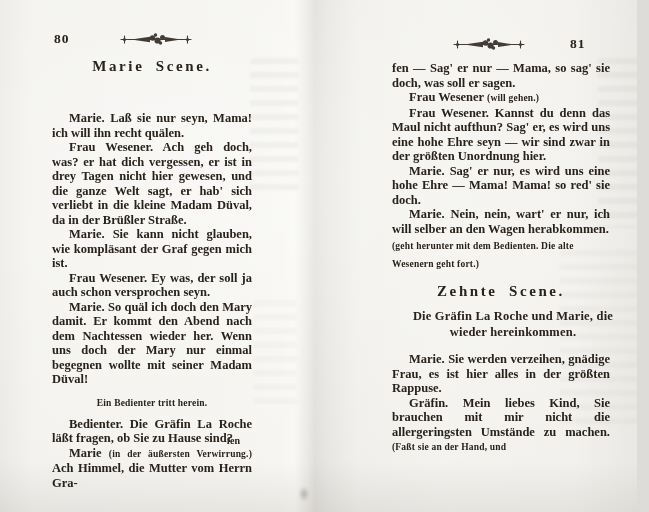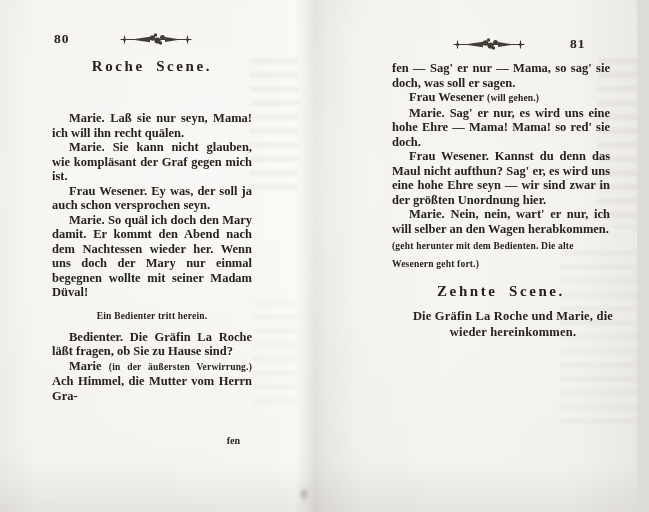--- a/index.html
+++ b/index.html
@@ -93,25 +93,26 @@
         <circle cx="38.5" cy="9.5" r="3.1" stroke="none"></circle>
         <circle cx="43.5" cy="6.5" r="2.5" stroke="none"></circle>
         <circle cx="36.5" cy="4" r="1.7" stroke="none"></circle>
         <circle cx="41.5" cy="12" r="1.7" stroke="none"></circle>
         <path d="M62 8.5 L46 6 46 11 Z" stroke="none"></path>
         <path d="M64 8.5 h8 M68.5 5 v7" fill="none"></path>
         <circle cx="68.5" cy="8.5" r="1.6" stroke="none"></circle>
       </g>
     </svg>
 
-    <div class="scene-heading" style="left:52px;top:58px;">Roche Scene.</div>
+    <div class="scene-heading" style="left:52px;top:58px;">Marie Scene.</div>
 
 
     <div class="body-col" style="left:52px;top:111px;width:200px;">
       <p>Marie. Laß sie nur seyn, Mama! ich will ihn recht quälen.</p>
+      <p>Frau Wesener. Ach geh doch, was? er hat dich vergessen, er ist in drey Tagen nicht hier gewesen, und die ganze Welt sagt, er hab' sich verliebt in die kleine Madam Düval, da in der Brüßler Straße.</p>
       <p>Marie. Sie kann nicht glauben, wie kompläsant der Graf gegen mich ist.</p>
       <p>Frau Wesener. Ey was, der soll ja auch schon versprochen seyn.</p>
       <p>Marie. So quäl ich doch den Mary damit. Er kommt den Abend nach dem Nachtessen wieder her. Wenn uns doch der Mary nur einmal begegnen wollte mit seiner Madam Düval!</p>
       <p class="stage center">Ein Bedienter tritt herein.</p>
       <p>Bedienter. Die Gräfin La Roche läßt fragen, ob Sie zu Hause sind?</p>
       <p><span>Marie</span> <span class="small-note">(in der äußersten Verwirrung.)</span> <span>Ach Himmel, die Mutter vom Herrn Gra-</span></p>
     </div>
 
     <div class="catchword-row catch-left">fen</div>
   </div>
@@ -132,26 +133,30 @@
         <circle cx="41.5" cy="12" r="1.7" stroke="none"></circle>
         <path d="M62 8.5 L46 6 46 11 Z" stroke="none"></path>
         <path d="M64 8.5 h8 M68.5 5 v7" fill="none"></path>
         <circle cx="68.5" cy="8.5" r="1.6" stroke="none"></circle>
       </g>
     </svg>
 
     <div class="body-col" style="left:92px;top:61px;width:218px;">
       <p class="noindent">fen — Sag' er nur — Mama, so sag' sie doch, was soll er sagen.</p>
       <p><span>Frau Wesener</span> <span class="small-note">(will gehen.)</span></p>
+      <p>Frau Wesener. Kannst du denn das Maul nicht aufthun? Sag' er, es wird uns eine hohe Ehre seyn — wir sind zwar in der größten Unordnung hier.</p>
       <p>Marie. Sag' er nur, es wird uns eine hohe Ehre — Mama! Mama! so red' sie doch.</p>
-      <p>Frau Wesener. Kannst du denn das Maul nicht aufthun? Sag' er, es wird uns eine hohe Ehre seyn — wir sind zwar in der größten Unordnung hier.</p>
       <p>Marie. Nein, nein, wart' er nur, ich will selber an den Wagen herabkommen.</p>
       <p class="stage flush">(geht herunter mit dem Bedienten. Die alte Wesenern geht fort.)</p>
     </div>
 
     <div class="scene-heading" style="left:92px;top:283px;width:218px;">Zehnte Scene.</div>
 
     <div class="char-line" style="left:104px;top:309px;text-align:center;">Die Gräfin La Roche und Marie, die wieder hereinkommen.</div>
 
+    <div class="body-col" style="left:92px;top:352px;width:218px;">
+      <p>Marie. Sie werden verzeihen, gnädige Frau, es ist hier alles in der größten Rappuse.</p>
+      <p><span>Gräfin. Mein liebes Kind, Sie brauchen mit mir nicht die allergeringsten Umstände zu machen.</span> <span class="small-note">(Faßt sie an der Hand, und</span></p>
+    </div>
 
   </div>
 
 </div>
 
 </body></html>

